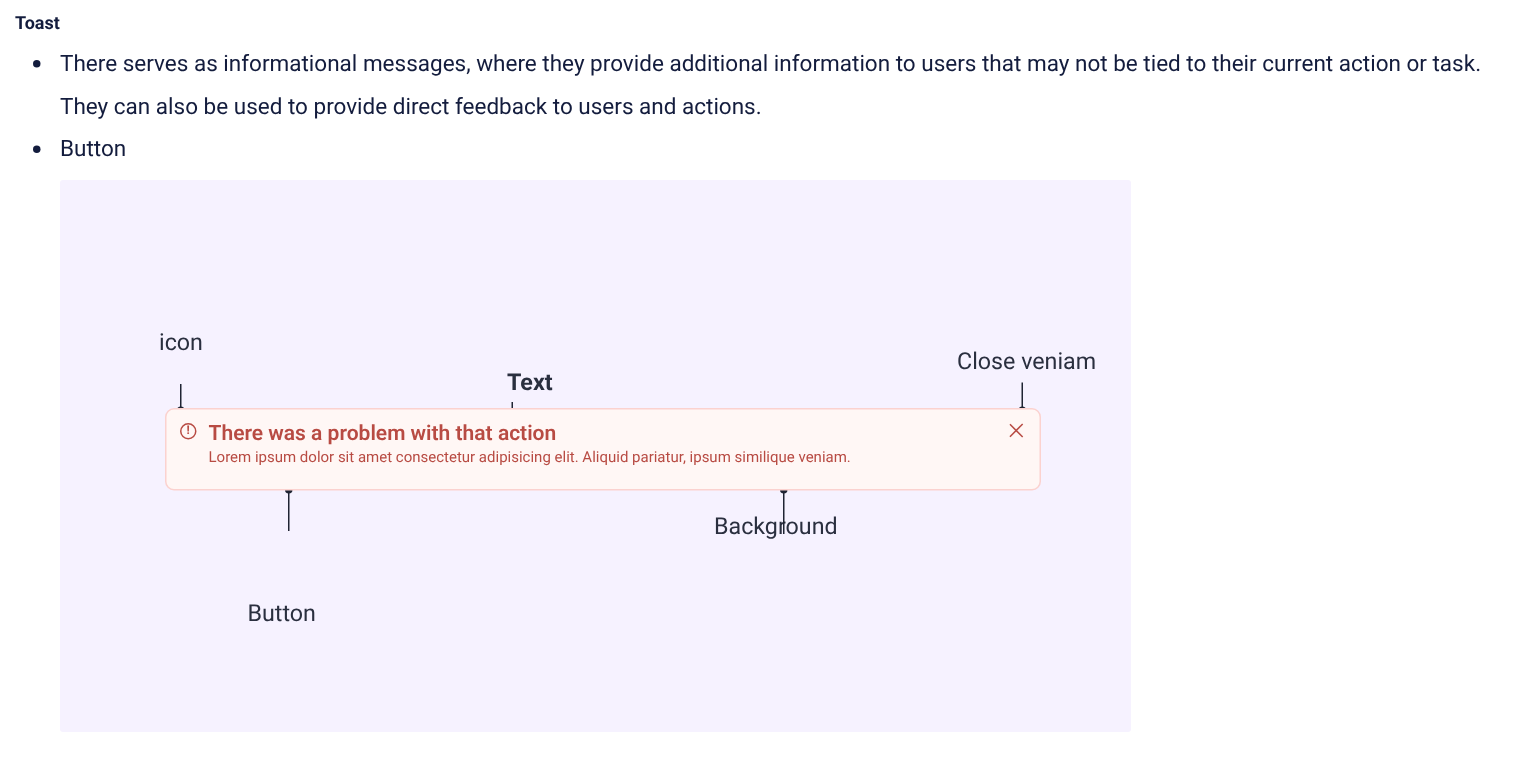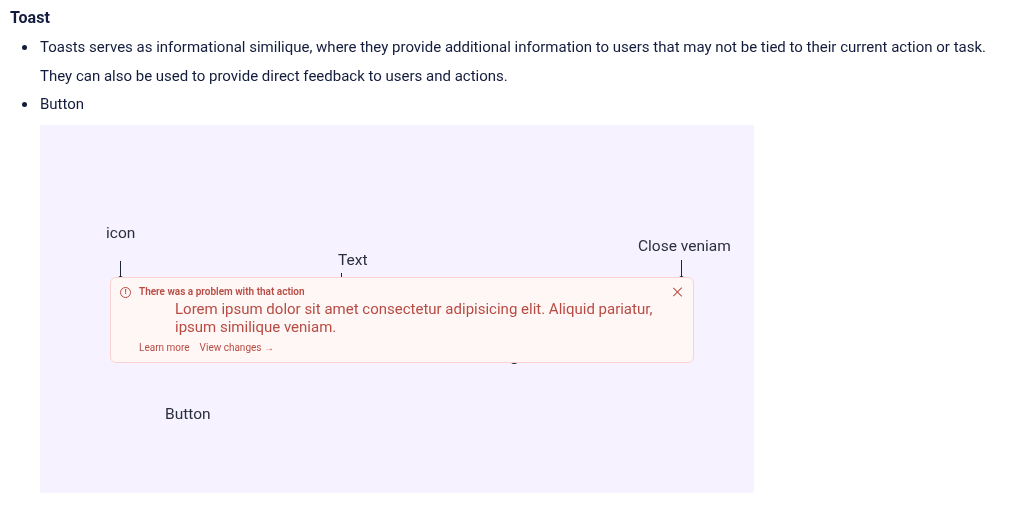--- a/index.html
+++ b/index.html
@@ -16,21 +16,21 @@
     margin: 0;
     padding: 8px 10px 24px;
     width: 1024px;
     font-family: -apple-system, BlinkMacSystemFont, "Segoe UI", Roboto, Helvetica, Arial, sans-serif;
     color: var(--ink);
     background: #fff;
   }
 
   h2.title {
     margin: 0 0 6px;
-    font-size: 16px;
+    font-size: 12px;
     font-weight: 700;
     color: var(--ink);
   }
 
   ul.bullets {
     margin: 0 0 0 2px;
     padding-left: 26px;
     color: var(--ink);
     font-size: 15px;
     line-height: 1.9;
@@ -47,21 +47,21 @@
     border-radius: 2px;
     overflow: hidden;
   }
 
   .label {
     position: absolute;
     font-size: 15.5px;
     color: var(--label);
   }
   .la-icon   { left: 66px;  top: 99px; }
-  .la-text   { left: 298px; top: 126px; }
+  .la-text   { left: 298px; top: 126px; font-weight: bold; }
   .la-close  { left: 598px; top: 112px; }
   .la-btn    { left: 125px; top: 236px; margin-top: 44px; }
   .la-bg     { left: 436px; top: 222px; }
 
   
   .lead {
     position: absolute;
     width: 1px;
     background: #1f2433;
   }
@@ -83,22 +83,22 @@
   .toast {
     position: absolute;
     left: 70px; right: 60px; top: 152px;
     border: 1px solid var(--toast-border);
     background: var(--toast-bg);
     border-radius: 6px;
     padding: 8px 30px 9px 28px;
     color: var(--toast-text);
     font-size: 10px;
   }
-  .toast .tt-title { font-weight: 600; margin-bottom: 3px; font-size: 10px; }
-  .toast .tt-body  { font-size: 15px; margin-bottom: 6px; margin-left: 36px; }
+  .toast .tt-title { font-weight: 600; margin-bottom: 3px; font-size: 14px; }
+  .toast .tt-body  { font-size: 10px; margin-bottom: 6px; }
   .toast .tt-actions { display: flex; gap: 10px; align-items: center; font-size: 10px; }
   .toast .tt-actions span { cursor: pointer; }
 
   .icon-alert {
     position: absolute;
     left: 9px; top: 9px;
     width: 11px; height: 11px;
     border: 1.3px solid var(--toast-text);
     border-radius: 50%;
     display: flex; align-items: center; justify-content: center;
@@ -127,21 +127,21 @@
   .icon-close::after  { transform: rotate(-45deg); }
 
   .arrow { font-size: 10px; }
 </style>
 </head>
 <body>
 
 <h2 class="title">Toast</h2>
 
 <ul class="bullets">
-  <li>Toasts serves as informational similique, where they provide additional information to users that may not be tied to their current action or task. They can also be used to provide direct feedback to users and actions.</li>
+  <li>There serves as informational messages, where they provide additional information to users that may not be tied to their current action or task. They can also be used to provide direct feedback to users and actions.</li>
   <li>Button</li>
 </ul>
 
 <div class="panel">
 
   <div class="label la-icon">icon</div>
   <div class="label la-text">Text</div>
   <div class="label la-close">Close veniam</div>
   <div class="label la-btn">Button</div>
   <div class="label la-bg">Background</div>
@@ -151,22 +151,15 @@
   <div class="lead ld-close"></div>
   <div class="lead ld-btn"></div>
   <div class="lead ld-bg"></div>
 
   <div class="toast">
     <span class="icon-alert"></span>
     <span class="icon-close"></span>
 
     <div class="tt-title">There was a problem with that action</div>
     <div class="tt-body">Lorem ipsum dolor sit amet consectetur adipisicing elit. Aliquid pariatur, ipsum similique veniam.</div>
-    <div class="tt-actions">
-      <span>Learn more</span>
-      <span>
-        <span>View changes</span>
-        <span class="arrow">→</span>
-      </span>
-    </div>
   </div>
 
 </div>
 
 </body></html>

